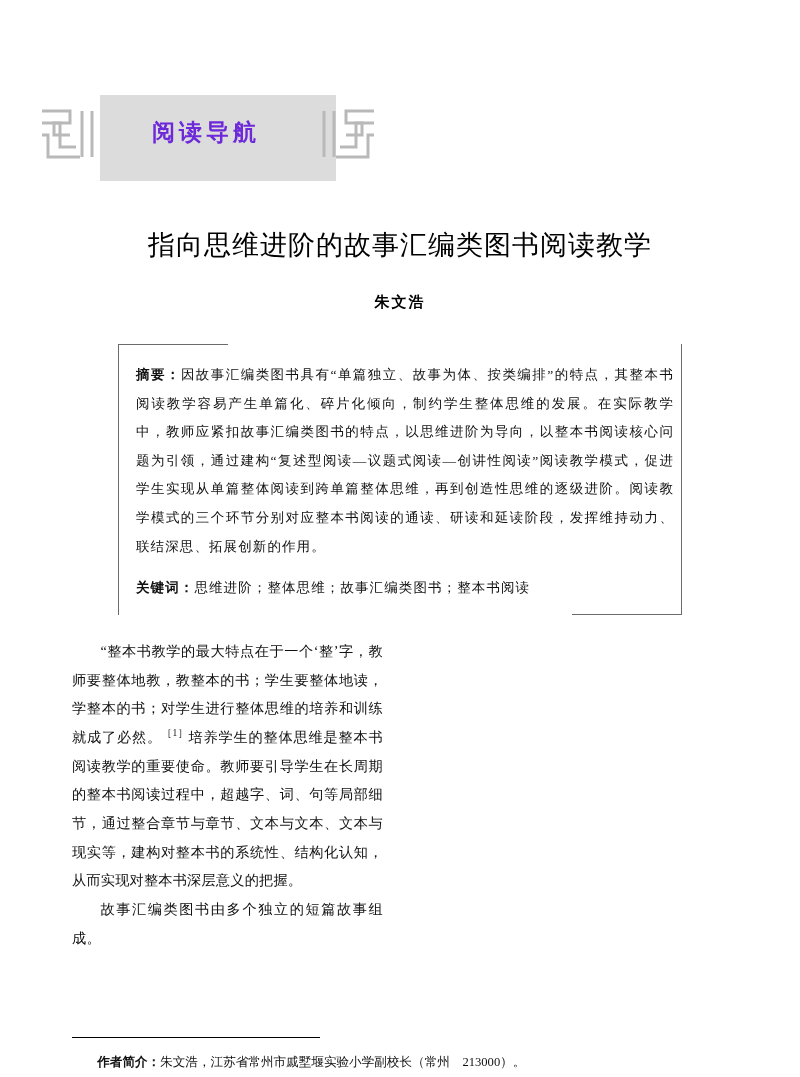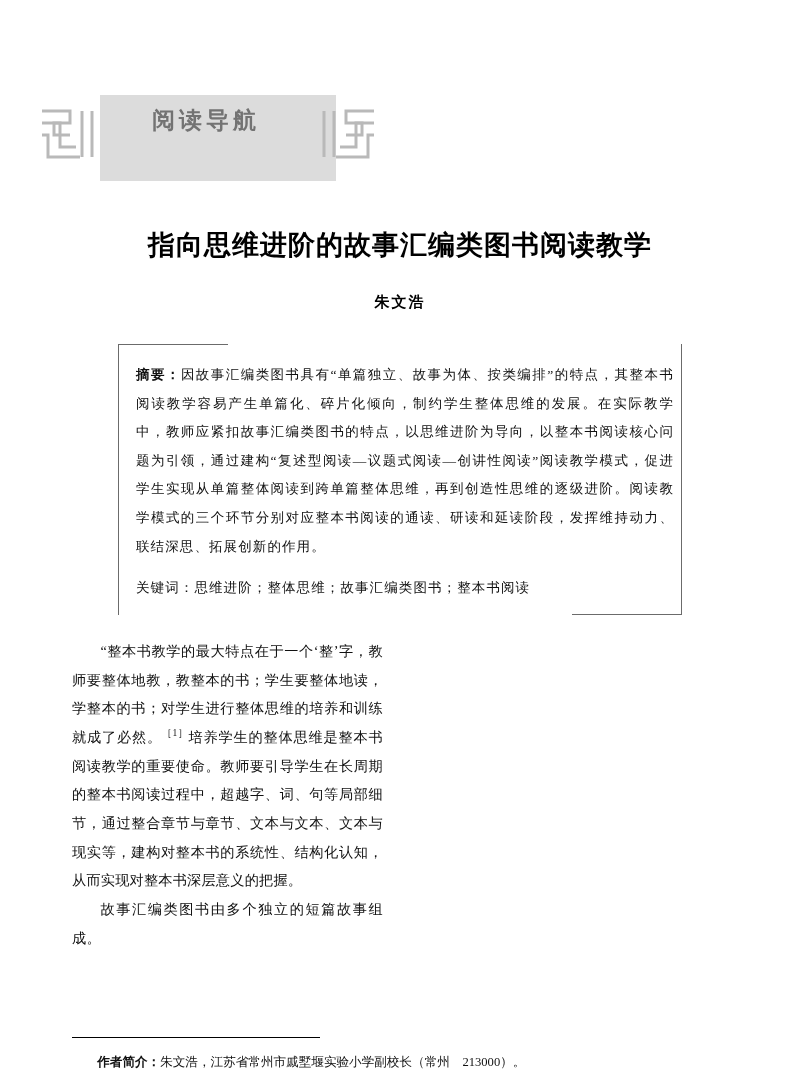--- a/index.html
+++ b/index.html
@@ -33,42 +33,42 @@
     position: absolute;
     left: 28px;
     top: 0;
     width: 236px;
     height: 86px;
     background: #dcdcdc;
   }
   .banner-title {
     position: absolute;
     left: 80px;
-    top: 10px;
+    top: 22px;
     font-family: "DejaVu Sans", "Liberation Sans", sans-serif;
     font-weight: bold;
     font-size: 23px;
     letter-spacing: 4px;
-    color: #737373;
+    color: #6d28d9;
   }
   .orn {
     position: absolute;
     top: 8px;
     width: 62px;
     height: 62px;
   }
   .orn.left { left: -36px; }
   .orn.right { left: 246px; }
 
   
   .article-title {
     margin-top: 46px;
     text-align: center;
     font-family: "DejaVu Sans", "Liberation Sans", sans-serif;
-    font-weight: bold;
+    font-weight: normal;
     font-size: 27px;
     letter-spacing: 1px;
     color: #000;
   }
   .author {
     margin-top: 30px;
     text-align: center;
     font-family: "DejaVu Sans", "Liberation Sans", sans-serif;
     font-weight: bold;
     font-size: 15px;
@@ -115,21 +115,21 @@
     margin-top: 13px;
   }
   .keywords {
     margin: 14px 0 0 0;
     font-size: 13.5px;
     letter-spacing: 1.1px;
     line-height: 1.9;
   }
   .keywords .lead {
     font-family: "DejaVu Sans", "Liberation Sans", sans-serif;
-    font-weight: normal;
+    font-weight: bold;
   }
 
   
   .columns {
     margin-top: 22px;
     display: flex;
     gap: 34px;
   }
   .col {
     width: 311px;

